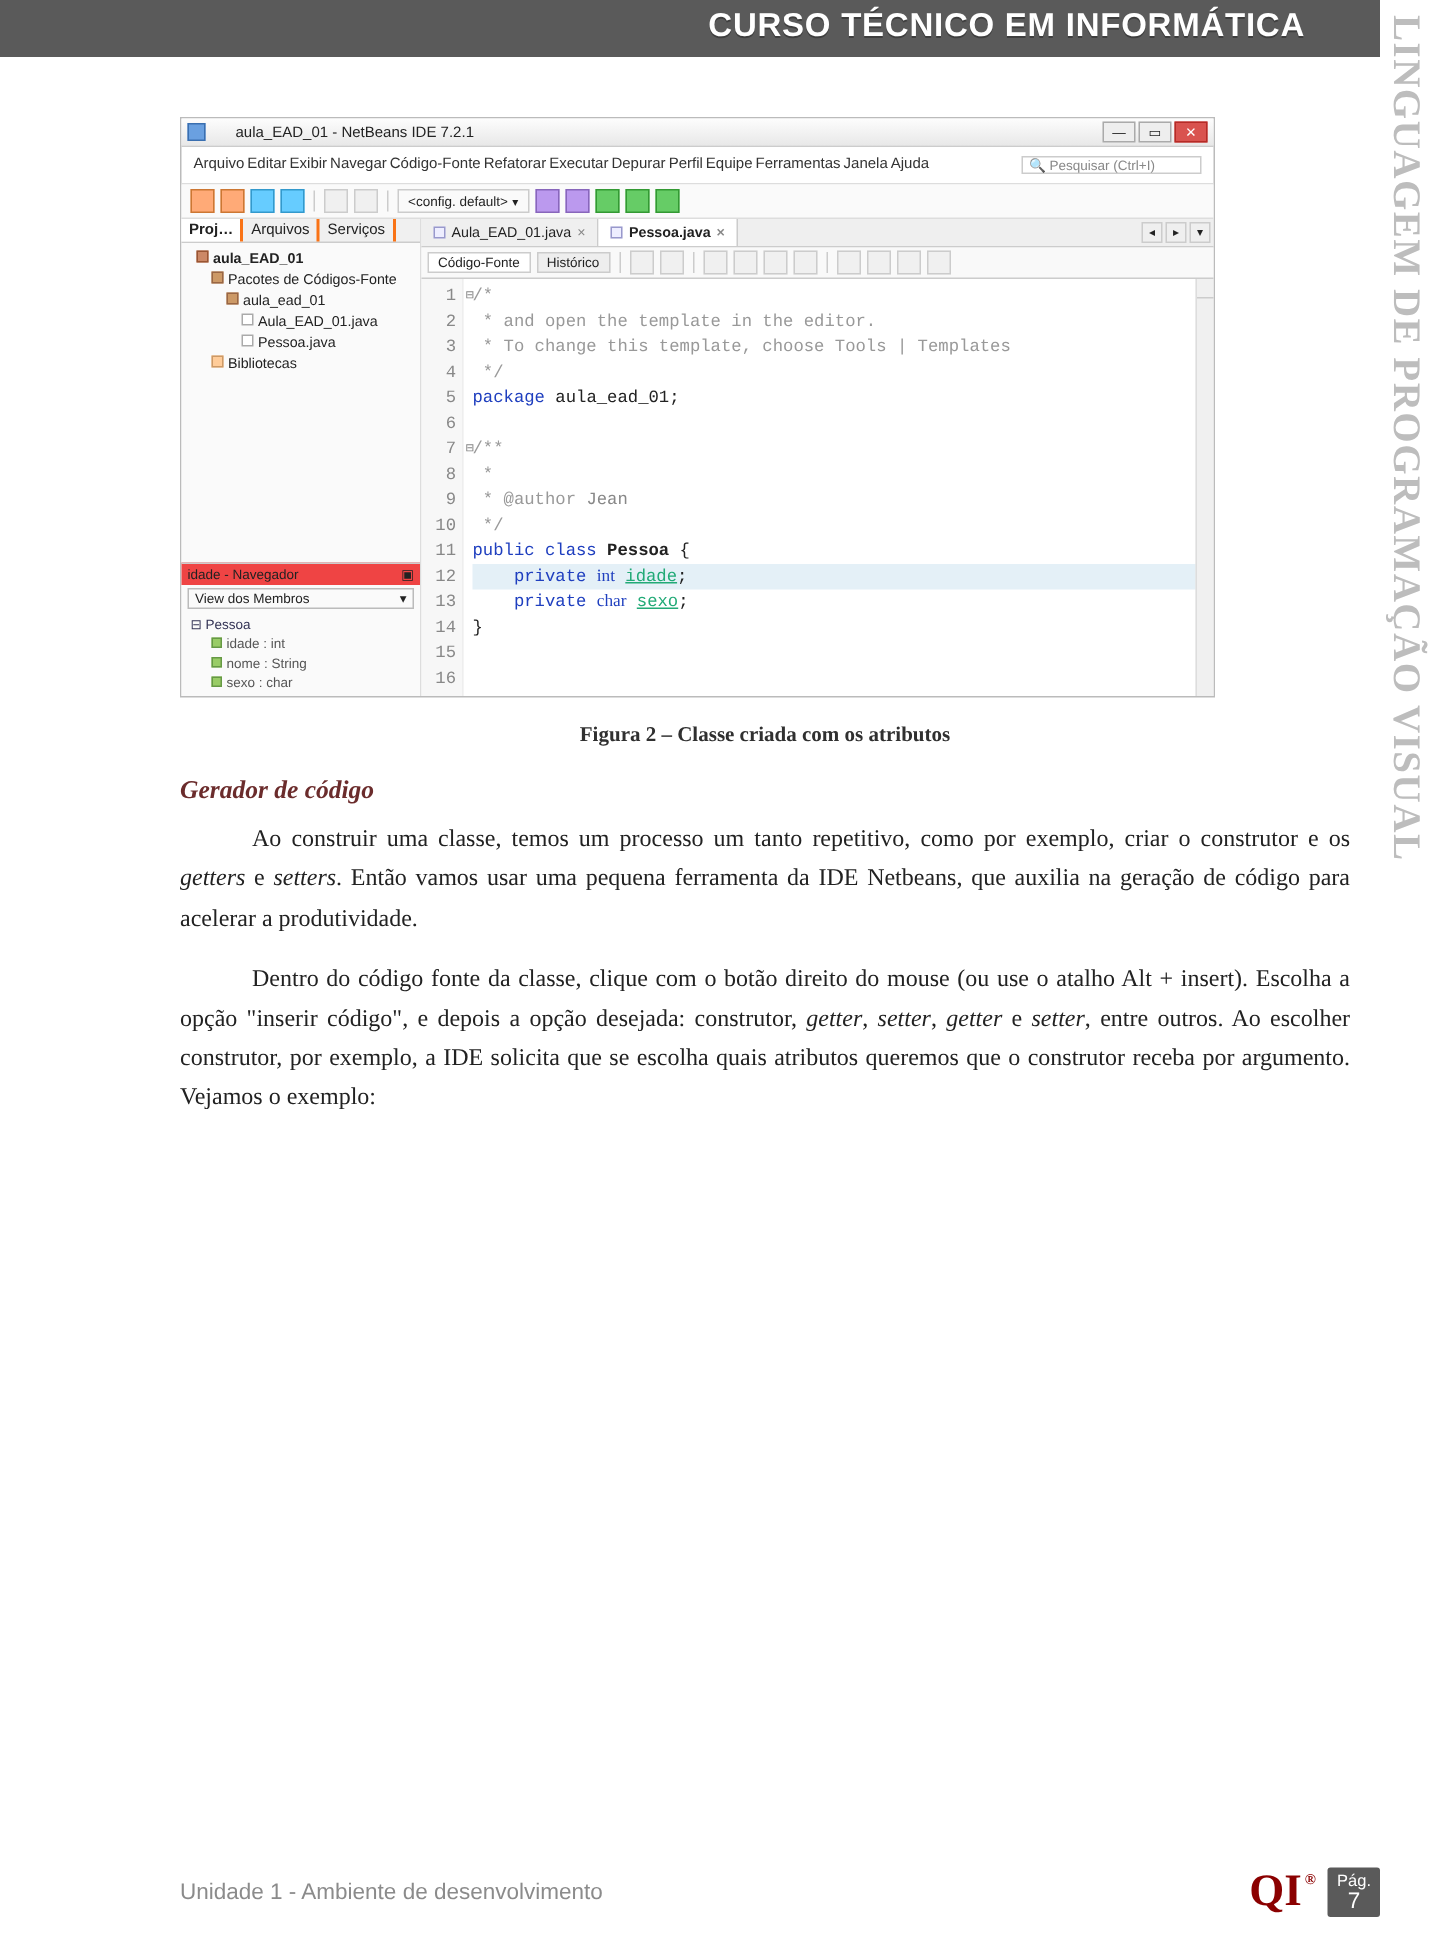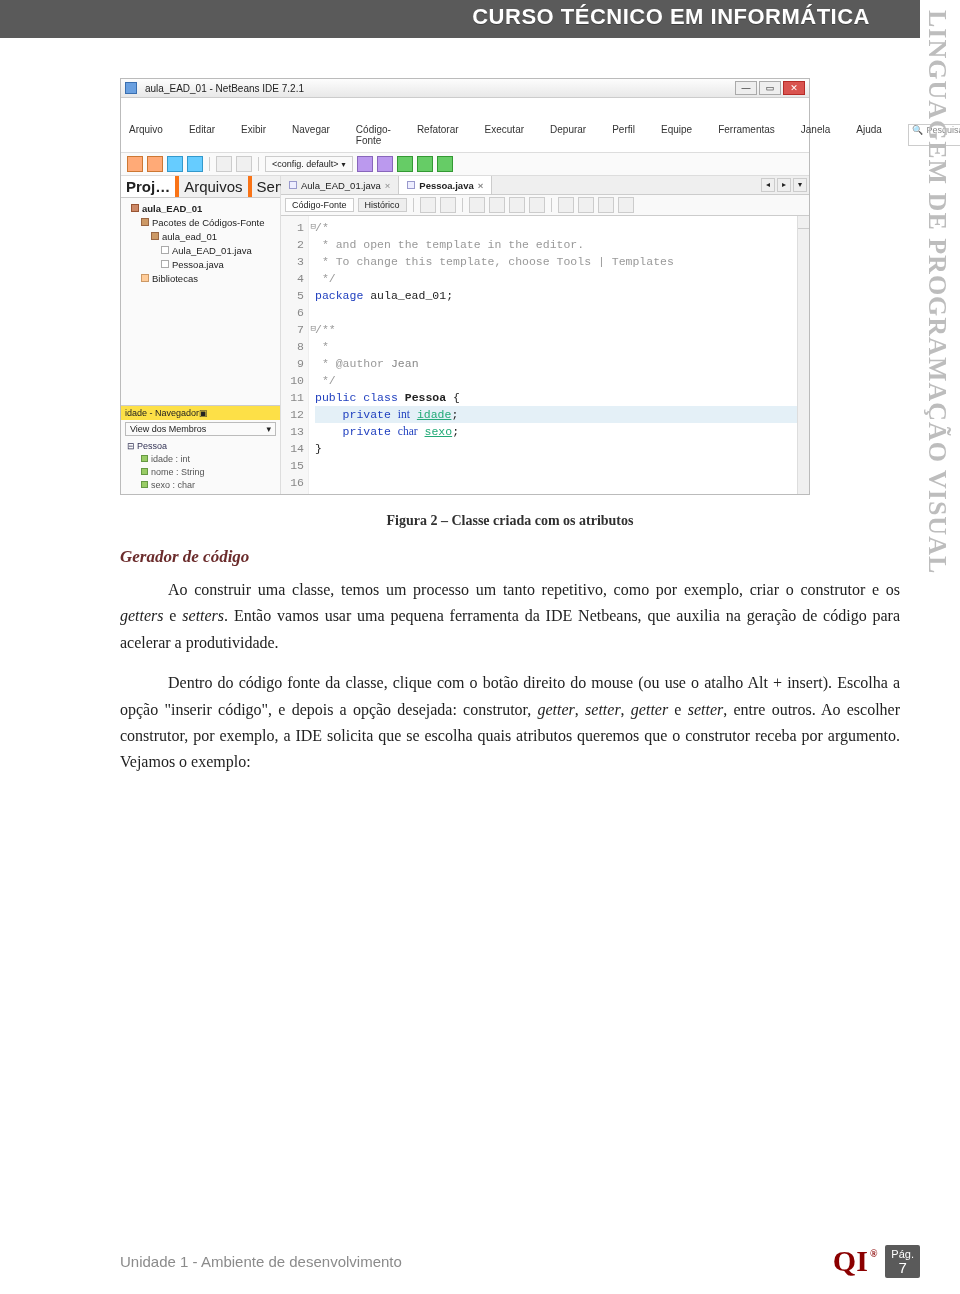--- a/index.html
+++ b/index.html
@@ -53,54 +53,54 @@
     font-size: 10px;
     background:#fff;
     margin-bottom: 18px;
   }
   .ide-titlebar {
     background: linear-gradient(#fdfdfd,#e8e8e8);
     border-bottom:1px solid #ccc;
     display:flex; align-items:center; justify-content:space-between;
     padding:2px 4px;
   }
-  .ide-titlebar .left { display:flex; align-items:center; gap:8px; }
+  .ide-titlebar .left { display:flex; align-items:center; gap:20px; }
   .win-icon { width:12px; height:12px; background:#6aa0e0; border:1px solid #3a6fb0; }
   .win-ctrls { display:flex; gap:2px; }
   .win-btn { width:22px; height:14px; border:1px solid #aaa; background:#eee; font-size:9px; line-height:12px; text-align:center; }
   .win-btn.close { background:#d9534f; color:#fff; border-color:#b52b27; }
-  .ide-menubar { display:flex; gap:26px; padding:6px 8px; border-bottom:1px solid #ddd;margin-top:20px; }
+  .ide-menubar { display:flex; gap:2px; padding:6px 8px; border-bottom:1px solid #ddd; }
   .ide-menubar span { color:#333; }
   .ide-menubar .search { margin-left:auto; border:1px solid #ccc; padding:0 4px; color:#888; font-size:9px; min-width:120px;}
   .ide-toolbar { display:flex; align-items:center; gap:4px; padding:3px 6px; border-bottom:1px solid #ddd; background:#fafafa;}
   .tbtn { width:16px; height:16px; border:1px solid #ccc; background:#f0f0f0; }
   .tbtn.green{background:#6c6;border-color:#393;}
   .tbtn.blue{background:#6cf;border-color:#39c;}
   .tbtn.orange{background:#fa7;border-color:#c73;}
   .tbtn.purple{background:#b9e;border-color:#86b;}
   .cfg { border:1px solid #ccc; padding:0 6px; font-size:9px; height:16px; display:flex; align-items:center; gap:3px; }
   .cfg::after{content:"▾"; font-size:8px;}
   .ide-body { display:flex; }
   .ide-left {
      width:160px; border-right:1px solid #ddd; background:#fafafa;
      display:flex; flex-direction:column;
   }
   .panel-tabs { display:flex; border-bottom:1px solid #ccc; background:#f0f0f0;}
-  .panel-tabs span { padding:2px 5px; border-right:4px solid #f97316; font-size:15px;}
+  .panel-tabs span { padding:2px 5px; border-right:2px solid #f97316; font-size:10px;}
   .panel-tabs span.active{background:#fff;font-weight:bold;}
   .tree { padding:4px; line-height:14px; font-size:9.5px; flex:1;}
   .tree .lvl1{padding-left:6px;}
   .tree .lvl2{padding-left:16px;}
   .tree .lvl3{padding-left:26px;}
   .tree .lvl4{padding-left:36px;}
   .tree .cup{display:inline-block;width:8px;height:8px;background:#c86;border:1px solid #953;margin-right:3px;}
   .tree .pkg{display:inline-block;width:8px;height:8px;background:#c96;border:1px solid #964;margin-right:3px;}
   .tree .java{display:inline-block;width:8px;height:8px;background:#fff;border:1px solid #aaa;margin-right:3px;position:relative;}
   .tree .books{display:inline-block;width:8px;height:8px;background:#fc9;border:1px solid #c96;margin-right:3px;}
-  .nav-title { border-top:1px solid #ccc; background:#fde047; padding:2px 4px; font-size:9px; display:flex; }
+  .nav-title { border-top:1px solid #ccc; background:#ef4444; padding:2px 4px; font-size:9px; display:flex; justify-content:space-between;}
   .nav-combo { border:1px solid #bbb; margin:2px 4px; padding:1px 4px; font-size:9px; display:flex; justify-content:space-between;}
   .nav-tree { padding:2px 6px; line-height:13px; font-size:9px;}
   .nav-tree .cls{color:#335;}
   .nav-tree .fld{padding-left:14px;color:#555;}
   .nav-tree .fld .ficon{display:inline-block;width:7px;height:7px;background:#9c6;border:1px solid #694;margin-right:3px;}
   .ide-right { flex:1; display:flex; flex-direction:column; }
   .ed-tabs { display:flex; border-bottom:1px solid #ccc; background:#efefef; font-size:9.5px;}
   .ed-tabs .et{ padding:3px 8px; border-right:1px solid #ccc; display:flex; align-items:center; gap:4px;}
   .ed-tabs .et.active{background:#fff; font-weight:bold;}
   .ed-tabs .et .x{color:#888;}

